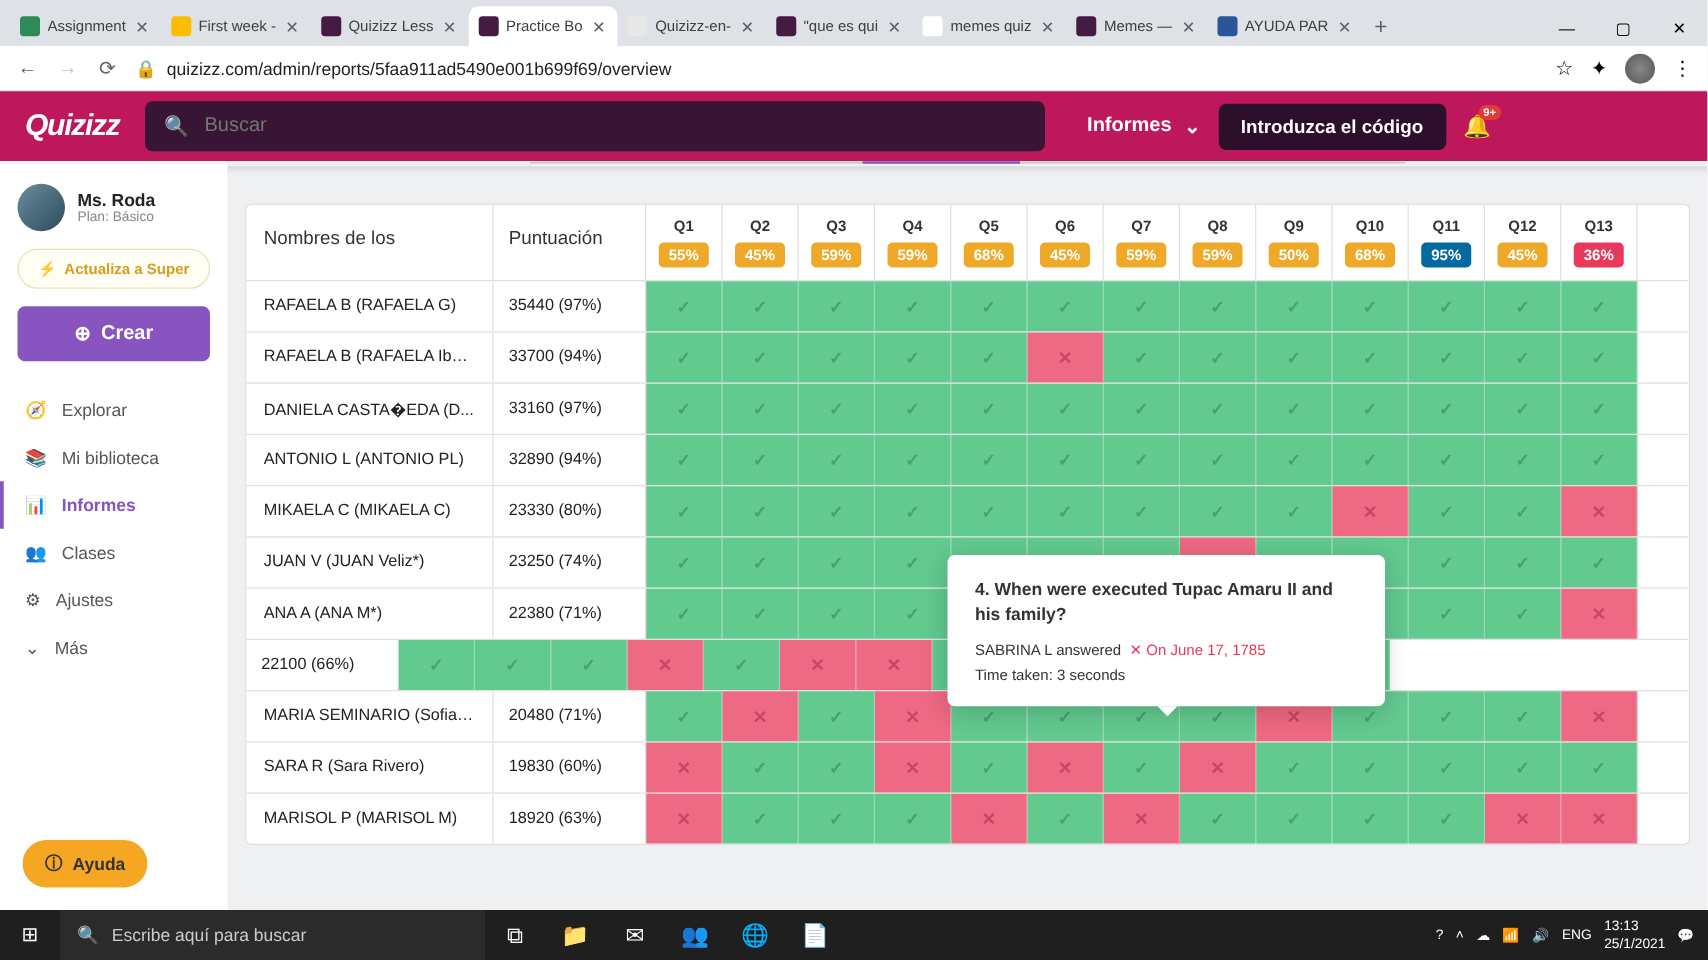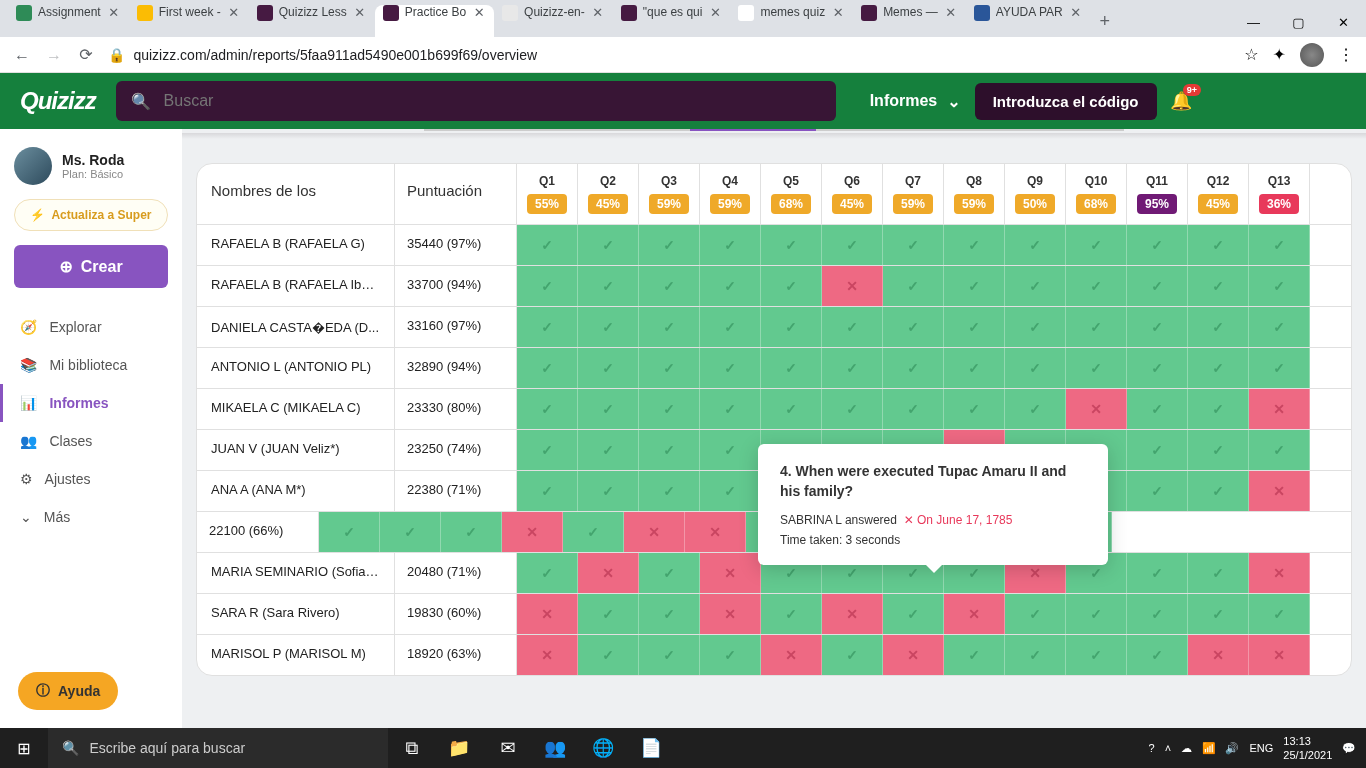--- a/index.html
+++ b/index.html
@@ -1,37 +1,37 @@
 <!DOCTYPE html>
 <html><head>
 <meta charset="utf-8">
 <style>
 *{box-sizing:border-box;margin:0;padding:0;font-family:Arial,sans-serif}
 body{width:1366px;height:768px;overflow:hidden;background:#f5f5f5;position:relative}
 
 
 .browser-tabs{height:37px;background:#dee1e6;display:flex;align-items:flex-end;padding-left:8px}
-.tab{display:flex;align-items:flex-start;height:32px;padding:0 8px;font-size:12px;color:#3c4043;max-width:138px;border-radius:8px 8px 0 0;gap:6px;cursor:pointer}
+.tab{display:flex;align-items:center;height:32px;padding:0 8px;font-size:12px;color:#3c4043;max-width:138px;border-radius:8px 8px 0 0;gap:6px;cursor:pointer}
 .tab.active{background:#fff}
 .tab-favicon{width:16px;height:16px;border-radius:3px;flex-shrink:0}
 .tab-title{white-space:nowrap;overflow:hidden;text-overflow:ellipsis;flex:1}
 .tab-close{width:14px;height:14px;display:flex;align-items:center;justify-content:center;font-size:13px;color:#5f6368}
 .tab-new{width:28px;display:flex;align-items:center;justify-content:center;color:#5f6368;font-size:18px;height:32px}
 .win-controls{margin-left:auto;display:flex}
 .win-btn{width:45px;height:30px;display:flex;align-items:center;justify-content:center;font-size:13px}
 
 .address-bar{height:36px;background:#fff;display:flex;align-items:center;padding:0 12px;gap:12px;border-bottom:1px solid #e0e0e0}
 .nav-icon{width:20px;height:20px;display:flex;align-items:center;justify-content:center;color:#5f6368;font-size:16px}
 .url{flex:1;font-size:14px;color:#202124;display:flex;align-items:center;gap:8px}
 .lock{color:#5f6368}
 .addr-right{display:flex;gap:14px;align-items:center}
 .avatar-circ{width:24px;height:24px;border-radius:50%;background:radial-gradient(circle,#888,#555)}
 
 
-.qz-header{height:56px;background:#15803d;display:flex;align-items:center;padding:0 20px;color:#fff}
+.qz-header{height:56px;background:#be185d;display:flex;align-items:center;padding:0 20px;color:#fff}
 .logo{font-size:24px;font-weight:bold;font-style:italic;letter-spacing:-1px}
 .search-wrap{flex:1;margin:0 20px;max-width:720px}
 .search-box{background:#381535;height:40px;border-radius:6px;display:flex;align-items:center;padding:0 16px;color:#fff;gap:12px}
 .search-box input{background:none;border:none;color:#fff;font-size:16px;outline:none;flex:1}
 .dropdown{display:flex;align-items:center;gap:10px;font-size:16px;font-weight:600;padding:0 14px;cursor:pointer}
 .enter-code{background:#2d0f2b;padding:10px 18px;border-radius:6px;font-weight:600;font-size:15px}
 .bell{position:relative;margin-left:14px;font-size:18px}
 .bell-badge{position:absolute;top:-6px;right:-8px;background:#e53935;color:#fff;font-size:9px;padding:1px 4px;border-radius:8px;font-weight:bold}
 
 
@@ -45,29 +45,29 @@
 .create{background:#8854c0;color:#fff;padding:12px;border-radius:6px;font-weight:700;font-size:16px;display:flex;align-items:center;justify-content:center;gap:8px;margin-bottom:20px}
 .side-item{display:flex;align-items:center;gap:12px;padding:11px 6px;font-size:14px;color:#555;cursor:pointer}
 .side-item.active{color:#8854c0;font-weight:600;border-left:3px solid #8854c0;margin-left:-14px;padding-left:17px}
 
 
 .main{flex:1;padding:0;overflow:auto;position:relative;background:#eef0f2}
 .nav-shadow{height:6px;background:linear-gradient(#d8d8db,transparent);margin-bottom:24px}
 .nav-indicator{width:700px;height:2px;background:#ccc;margin:0 auto 2px;position:relative}
 .nav-indicator::after{content:"";position:absolute;left:38%;width:18%;height:3px;background:#8854c0;top:-1px}
 
-.table{background:#fff;margin:0 14px;border:1px solid #e0e0e0;border-radius:16px;overflow:hidden}
+.table{background:#fff;margin:0 14px;border:1px solid #e0e0e0;border-radius:5px;overflow:hidden}
 .thead{display:flex}
 .th-names{width:198px;padding:18px 14px;font-size:15px;color:#333;border-right:1px solid #e0e0e0}
 .th-score{width:122px;padding:18px 12px;font-size:15px;color:#333;border-right:1px solid #e0e0e0}
 .th-q{width:61px;text-align:center;padding:10px 4px;border-right:1px solid #e0e0e0}
 .q-label{font-size:12px;font-weight:600;color:#333;margin-bottom:6px}
 .pct{display:inline-block;padding:3px 8px;border-radius:4px;color:#fff;font-size:12px;font-weight:700}
 .pct.orange{background:#efa929}
-.pct.green{background:#701a75}
+.pct.green{background:#0369a1}
 .pct.red{background:#e8395b}
 
 .tbody .row{display:flex;border-top:1px solid #e0e0e0}
 .td-name{width:198px;padding:11px 14px;font-size:13px;color:#222;white-space:nowrap;overflow:hidden;text-overflow:ellipsis;border-right:1px solid #e0e0e0}
 .td-score{width:122px;padding:11px 12px;font-size:13px;color:#222;border-right:1px solid #e0e0e0}
 .td-cell{width:61px;height:40px;display:flex;align-items:center;justify-content:center;border-right:1px solid rgba(255,255,255,0.3);font-size:14px}
 .td-cell.correct{background:#62c98f;color:#43a46e}
 .td-cell.wrong{background:#ee6983;color:#c94561}
 .check::before{content:"✓";font-weight:bold}
 .cross::before{content:"✕";font-weight:bold}

